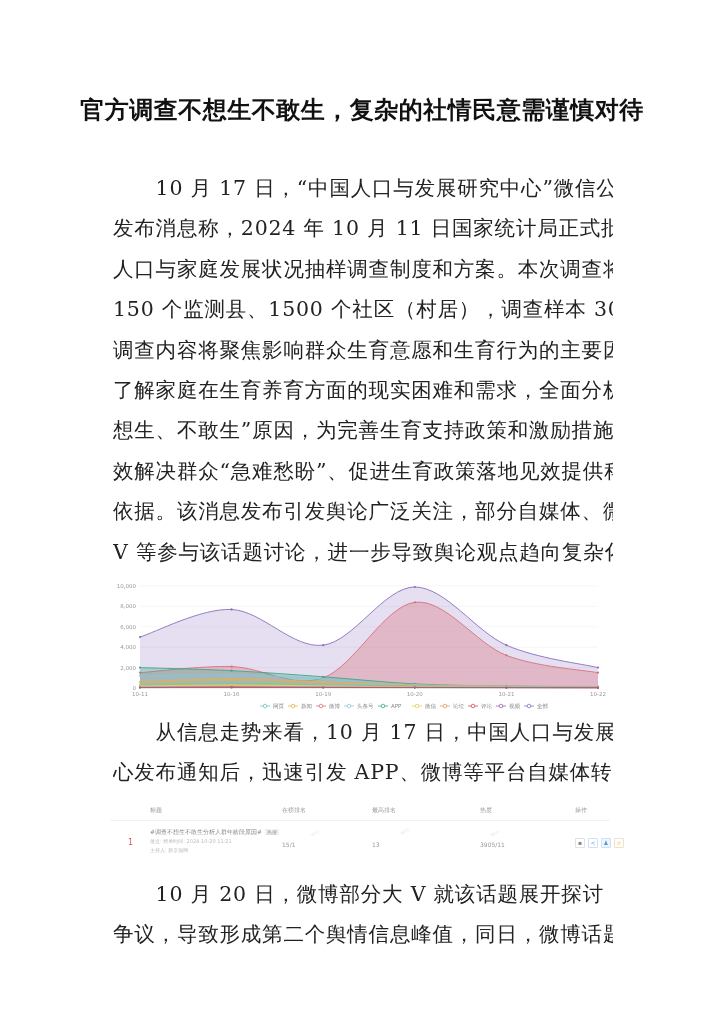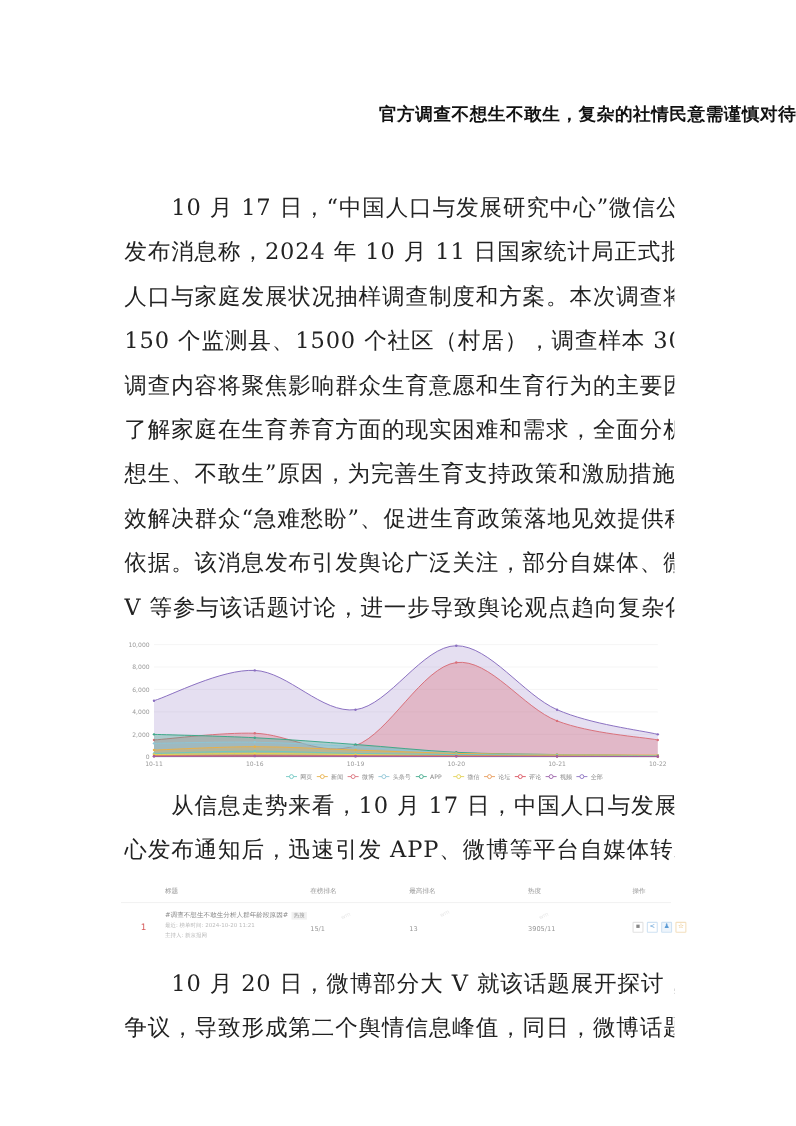--- a/index.html
+++ b/index.html
@@ -1,21 +1,21 @@
 <!DOCTYPE html>
 <html><head>
   <meta charset="utf-8">
   <style>
     * { margin: 0; padding: 0; box-sizing: border-box; }
     html, body { width: 724px; height: 1024px; background: #ffffff; overflow: hidden; }
     body { position: relative; font-family: "DejaVu Serif", "Liberation Serif", serif; color: #1a1a1a; }
 
     .title {
       position: absolute; left: 0; top: 94px; width: 724px;
-      text-align: right; font-size: 16px; font-weight: bold; letter-spacing: 0.5px;
+      text-align: center; font-size: 24px; font-weight: bold; letter-spacing: 0.5px;
       font-family: "DejaVu Serif", serif; color: #111;
     }
     .para {
       position: absolute; left: 113px; width: 500px;
       font-size: 20.5px; line-height: 40.4px; color: #222;
       text-align: justify; text-justify: inter-ideograph;
       letter-spacing: 0.8px;
     }
     .para .line { display: block; white-space: nowrap; overflow: hidden; height: 40.4px; }
     .p1 { top: 168px; }

